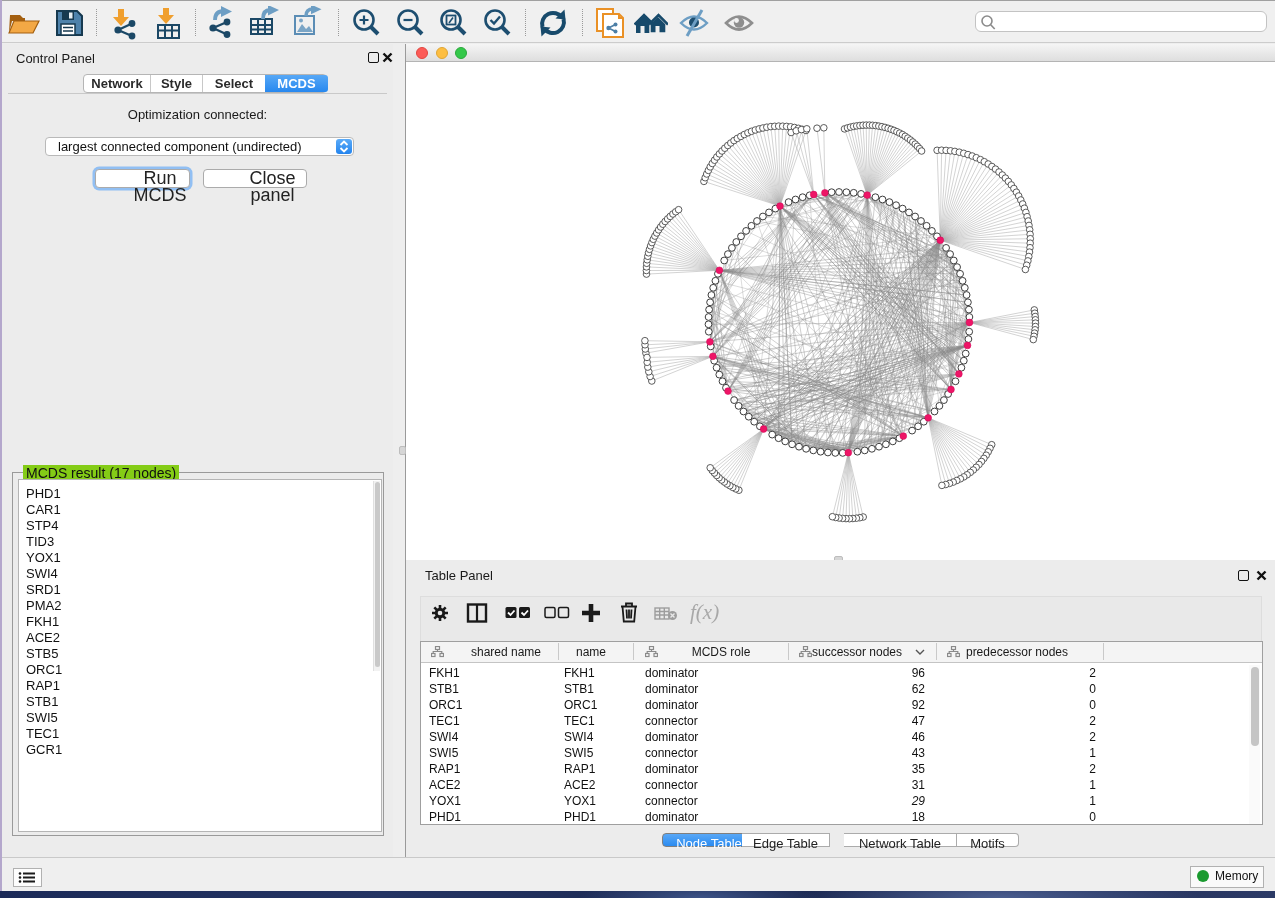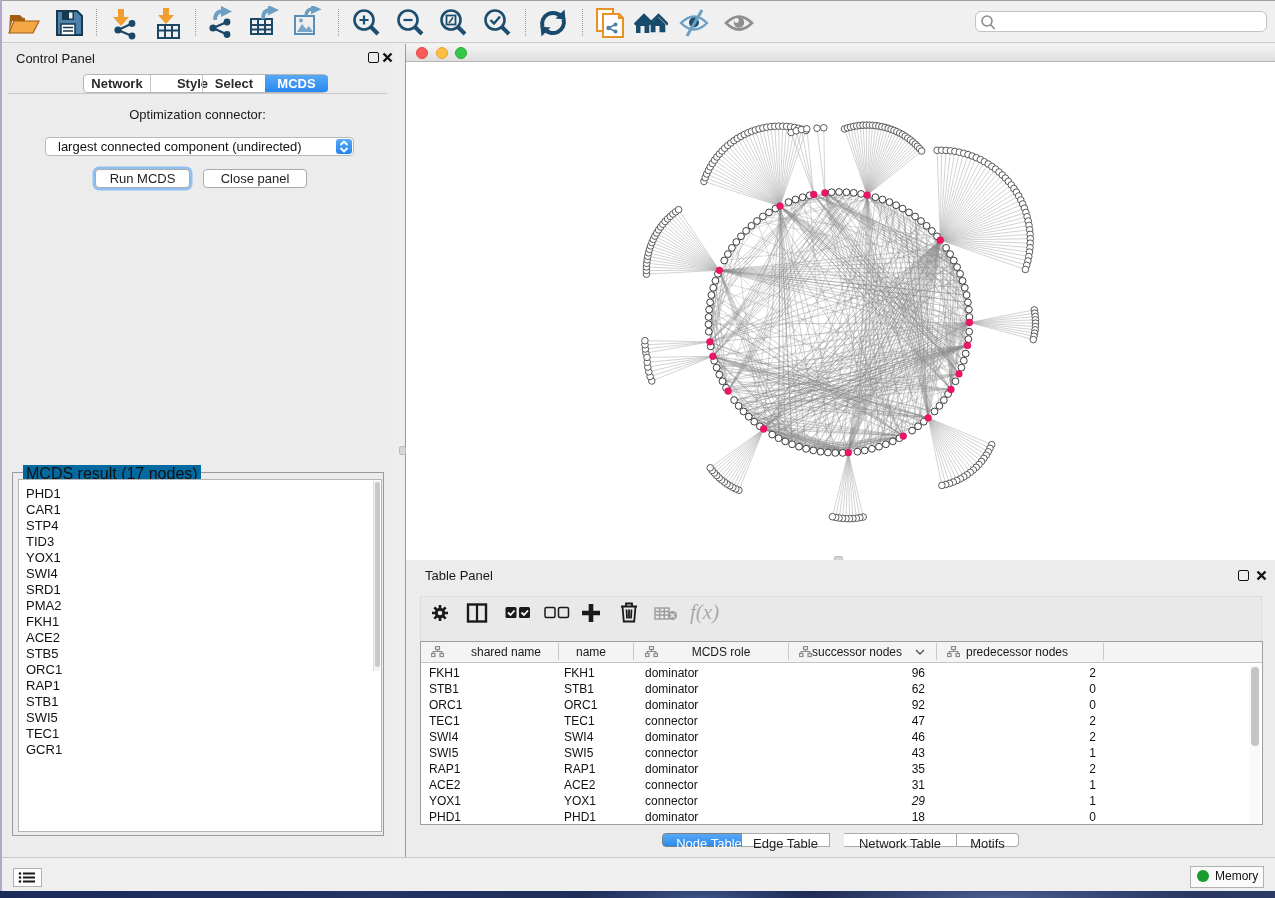--- a/index.html
+++ b/index.html
@@ -14,24 +14,24 @@
 #ctrlpanel{position:absolute;left:2px;top:44px;width:391px;height:813px;background:#ececec;}
 .ptitle{font-size:13px;color:#1a1a1a;}
 .winbtn{position:absolute;top:0;width:11px;height:11px;}
 #tabs{position:absolute;left:81px;top:29.5px;height:19px;border:1px solid #b5b5b5;border-radius:4px;background:#ffffff;padding-left:48px;}
 .tab{position:absolute;top:0;height:17px;font-size:13px;font-weight:700;color:#2a2a2a;text-align:center;line-height:17px;}
 .tabdiv{position:absolute;top:0;width:1px;height:17px;background:#c8c8c8;}
 #mcdstab{background:linear-gradient(#57a8f6,#2788ef);color:#ffffff;border-radius:0 3px 3px 0;}
 #mcdspanel{position:absolute;left:6px;top:49px;width:379px;height:367px;border-top:1px solid #c9c9c9;}
 #dropdown{position:absolute;left:43px;top:93px;width:309px;height:19px;background:#ffffff;border:1px solid #b9b9b9;border-radius:4px;font-size:13px;color:#111;line-height:17px;padding-left:12px;}
 #spinner{position:absolute;right:1px;top:1px;width:16px;height:15px;background:linear-gradient(#5babf8,#2384ee);border-radius:3px;margin:0;}
-.btn{position:absolute;height:19px;background:#ffffff;border:1px solid #ababab;border-radius:4px;font-size:13px;color:#222;text-align:center;line-height:17px;}
+.btn{position:absolute;height:19px;background:#ffffff;border:1px solid #ababab;border-radius:4px;font-size:18px;color:#222;text-align:center;line-height:17px;padding-left:35px;}
 #runbtn{box-shadow:0 0 0 2.5px rgba(122,180,245,.8);}
 #fieldset{position:absolute;left:10px;top:428px;width:372px;height:364px;border:1px solid #9a9a9a;}
-#legend{position:absolute;left:10px;top:-8px;background:#0369a1;padding:0 3px;font-size:16px;color:#111;}
+#legend{position:absolute;left:10px;top:-8px;background:#84cc16;padding:0 3px;font-size:14px;color:#111;}
 #mlist{position:absolute;left:5px;top:6px;width:364px;height:353px;background:#ffffff;border:1px solid #b5b5b5;font-size:13px;color:#111;}
 .mitem{position:absolute;left:7px;height:16px;line-height:16px;}
 #mscroll{position:absolute;right:1px;top:1px;width:7px;height:190px;background:#f2f2f2;border-left:1px solid #e0e0e0;}
 #mthumb{position:absolute;left:1px;top:1px;width:5px;height:185px;background:#c9c9c9;border-radius:3px;}
 #statusbar{position:absolute;left:2px;top:857px;width:1273px;height:34px;background:#efefef;border-top:1px solid #c9c9c9;}
 #listbtn{position:absolute;left:11px;top:10px;width:29px;height:19px;background:#fdfdfd;border:1px solid #b1b1b1;}
 #membtn{position:absolute;right:11px;top:8px;width:74px;height:22px;background:#fafafa;border:1px solid #b1b1b1;font-size:12px;color:#111;}
 #netwin{position:absolute;left:405px;top:44px;width:870px;height:516px;background:#ffffff;border-left:1px solid #9a9a9a;}
 #nettitle{position:absolute;left:0;top:0;width:870px;height:18px;background:linear-gradient(#f5f5f5,#dedede);border-bottom:1px solid #b4b4b4;text-align:center;font-size:13px;color:#222;line-height:18px;}
 .light{position:absolute;top:3px;width:12px;height:12px;border-radius:50%;}
@@ -204,27 +204,27 @@
 
 <div id="ctrlpanel">
 <div class="ptitle" style="position:absolute;left:14px;top:6.5px;">Control Panel</div>
 <div class="winbtn" style="left:366px;top:8px;border:1.6px solid #111;border-radius:2px;"></div>
 <svg class="winbtn" style="left:380px;top:8px;" width="11" height="11" viewBox="0 0 11 11">
       <path d="M1.5 1.5l8 8M9.5 1.5l-8 8" stroke="#111" stroke-width="2.4"></path>
     </svg>
 <div id="tabs" style="width:244px;">
 <div class="tab" style="left:0;width:66px;">Network</div>
 <div class="tabdiv" style="left:66px;"></div>
-<div class="tab" style="left:83px;width:51px;">Style</div>
+<div class="tab" style="left:67px;width:51px;">Style</div>
 <div class="tabdiv" style="left:118px;"></div>
 <div class="tab" style="left:119px;width:62px;">Select</div>
 <div class="tab" id="mcdstab" style="left:181px;width:63px;">MCDS</div>
 </div>
 <div id="mcdspanel"></div>
-<div style="position:absolute;left:0;top:63px;width:391px;text-align:center;font-size:13px;color:#1a1a1a;">Optimization connector:</div>
+<div style="position:absolute;left:0;top:63px;width:391px;text-align:center;font-size:13px;color:#1a1a1a;">Optimization connected:</div>
 <div id="dropdown">largest connected component (undirected)
 <div id="spinner">
         <svg width="16" height="15" viewBox="0 0 16 15">
           <path d="M4.5 6l3.5-3.5L11.5 6M4.5 9l3.5 3.5L11.5 9" fill="none" stroke="#ffffff" stroke-width="1.8"></path>
         </svg>
       </div>
 </div>
 <div class="btn" id="runbtn" style="left:93px;top:124.5px;width:95px;">Run MCDS</div>
 <div class="btn" style="left:201px;top:124.5px;width:104px;">Close panel</div>
 <div id="fieldset">

